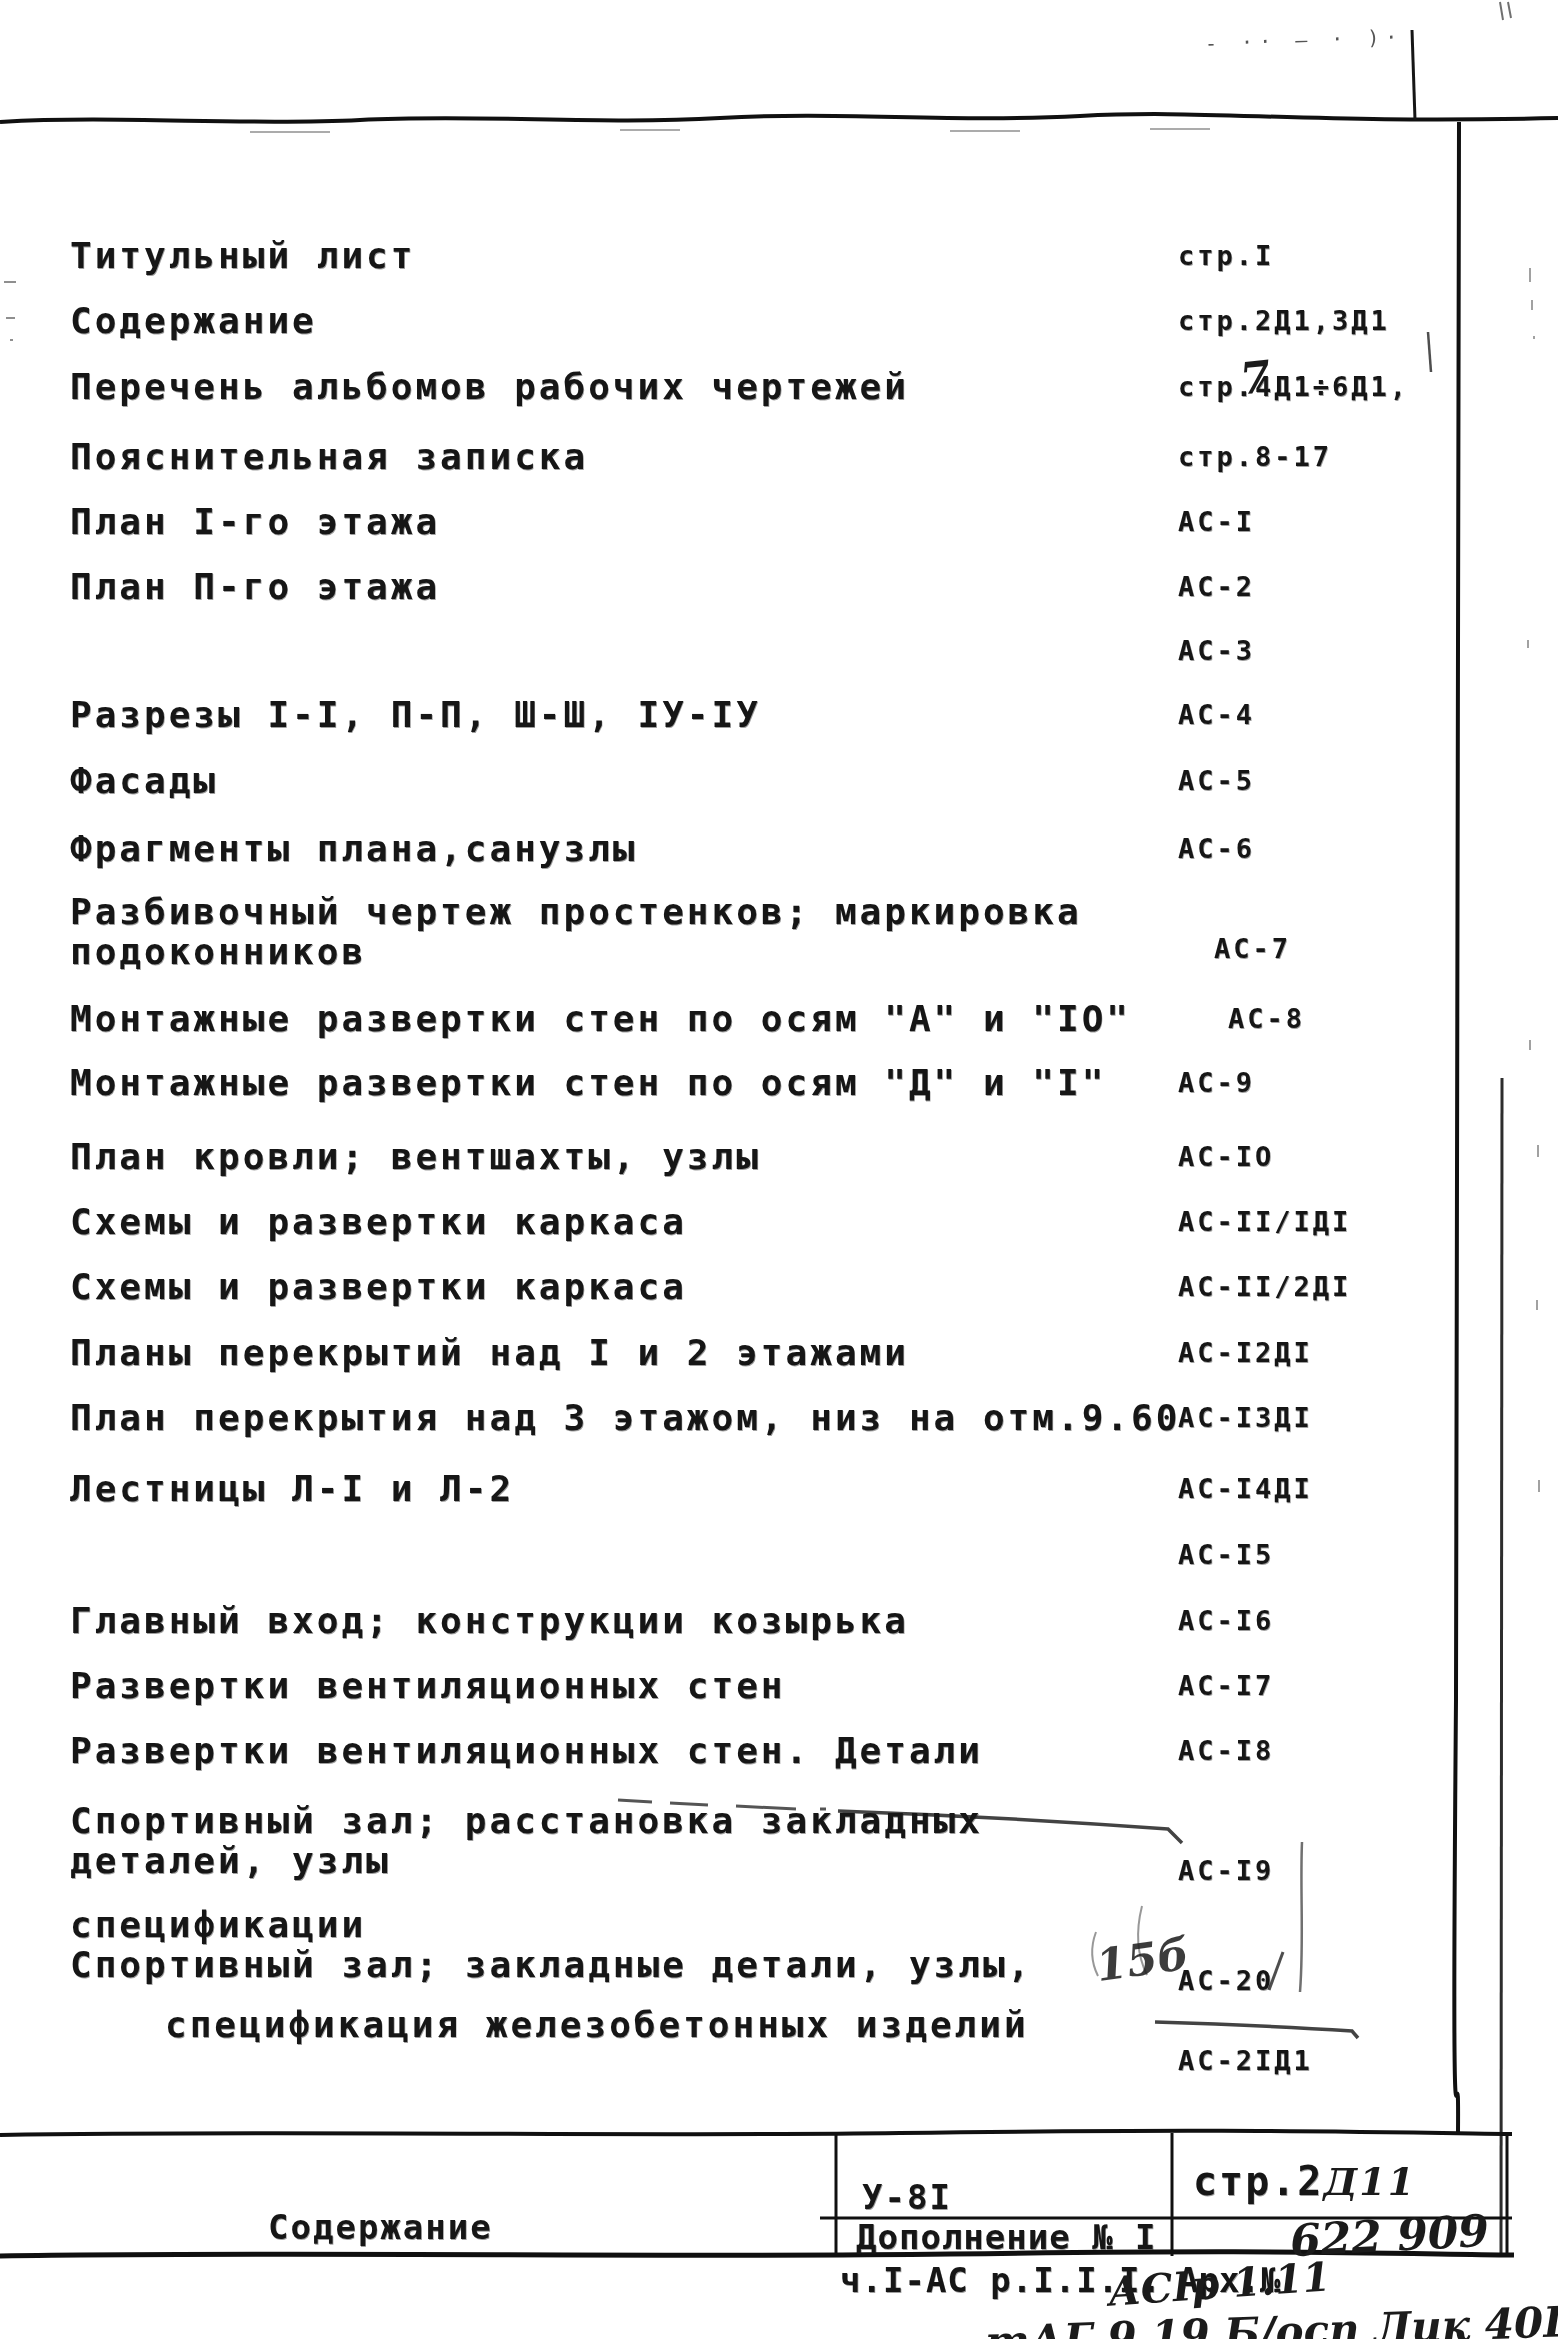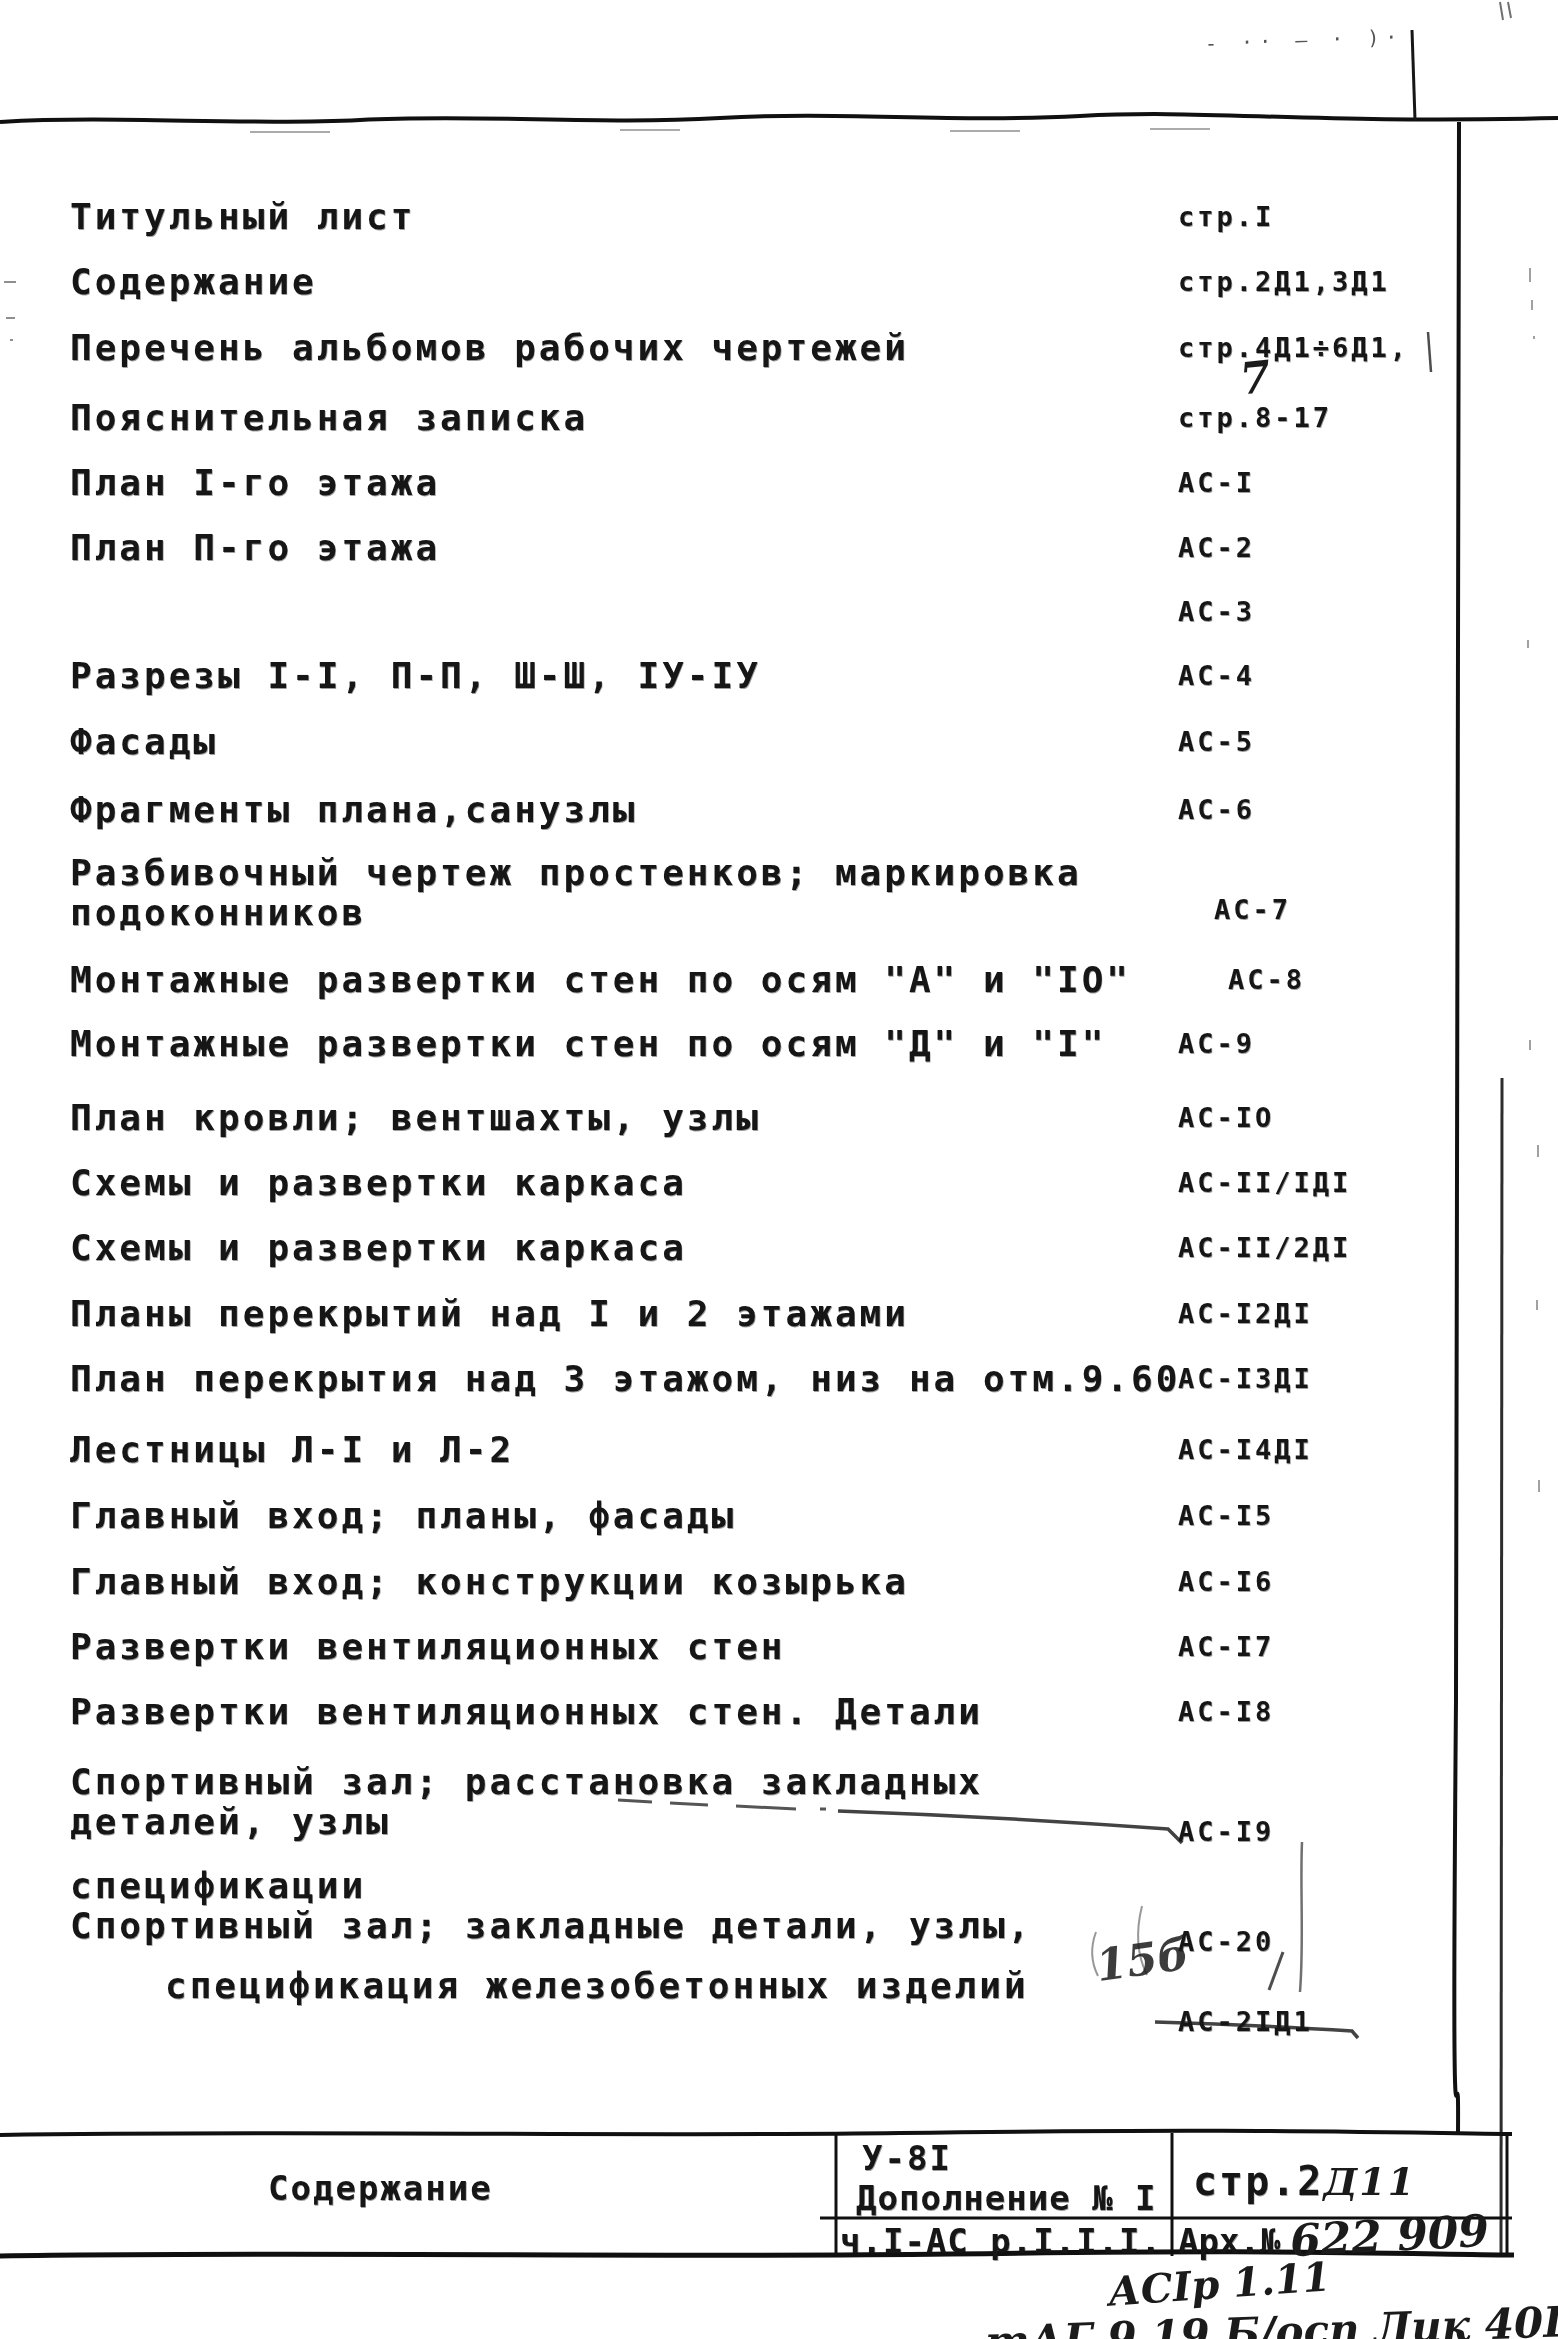--- a/index.html
+++ b/index.html
@@ -3,21 +3,21 @@
 <meta charset="utf-8">
 <style>
   html,body{margin:0;padding:0;}
   body{width:1558px;height:2339px;position:relative;overflow:hidden;
        background:#ffffff;
        font-family:"DejaVu Sans Mono", monospace;}
   #page{position:absolute;inset:0;}
   svg.lines{position:absolute;left:0;top:0;z-index:1;}
   #toc{position:absolute;left:0;top:0;width:1558px;height:2339px;z-index:2;}
   .typed{font-family:"DejaVu Sans Mono", monospace;font-weight:700;color:#161616;
-         text-shadow:0.7px 0.8px 0.5px rgba(15,15,15,0.4);white-space:nowrap;}
+         text-shadow:0.7px 0.8px 0.5px rgba(15,15,15,0.4);white-space:nowrap;margin-top:39px;}
   .toc-title{position:absolute;font-size:36px;letter-spacing:3px;line-height:40px;}
   .toc-page{position:absolute;font-size:27px;letter-spacing:3px;line-height:40px;}
   .hand{font-family:"DejaVu Serif", serif;font-style:italic;font-weight:700;color:#1b1b1b;
         white-space:nowrap;}
   .pencil-note{position:absolute;z-index:3;}
   .footer-text{position:absolute;z-index:2;font-size:34px;letter-spacing:2px;}
   .pencil-marks{position:absolute;z-index:3;color:#555;font-size:20px;letter-spacing:6px;
         font-family:"DejaVu Sans Mono", monospace;}
 </style>
 </head>
@@ -125,23 +125,20 @@
       </div>
       <div class="toc-page typed" style="left: 1178px; top: 1294px;">АС-I2ДI</div>
       <div class="toc-title typed" style="left: 70px; top: 1359px;">
         <div>План перекрытия над 3 этажом, низ на отм.9.60</div>
       </div>
       <div class="toc-page typed" style="left: 1178px; top: 1359px;">АС-IЗДI</div>
       <div class="toc-title typed" style="left: 70px; top: 1430px;">
         <div>Лестницы Л-I и Л-2</div>
       </div>
       <div class="toc-page typed" style="left: 1178px; top: 1430px;">АС-I4ДI</div>
-      <div class="toc-title typed" style="left: 70px; top: 1496px;">
-        <div>Главный вход; планы, фасады</div>
-      </div>
       <div class="toc-page typed" style="left: 1178px; top: 1496px;">АС-I5</div>
       <div class="toc-title typed" style="left: 70px; top: 1562px;">
         <div>Главный вход; конструкции козырька</div>
       </div>
       <div class="toc-page typed" style="left: 1178px; top: 1562px;">АС-I6</div>
       <div class="toc-title typed" style="left: 70px; top: 1627px;">
         <div>Развертки вентиляционных стен</div>
       </div>
       <div class="toc-page typed" style="left: 1178px; top: 1627px;">АС-I7</div>
       <div class="toc-title typed" style="left: 70px; top: 1692px;">

